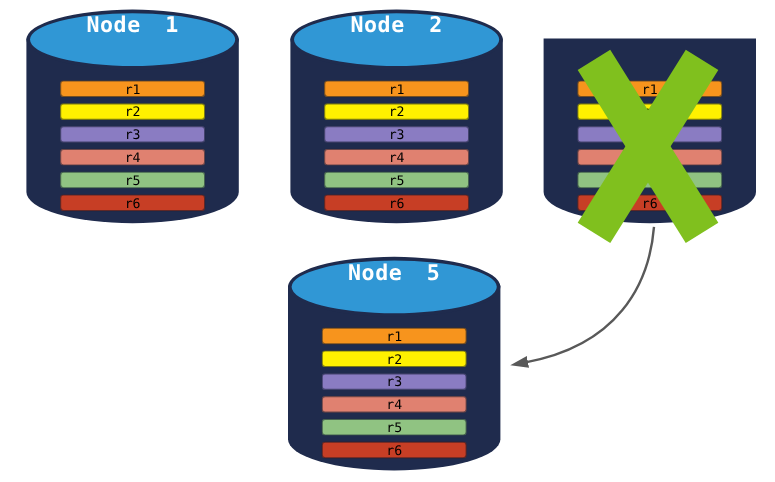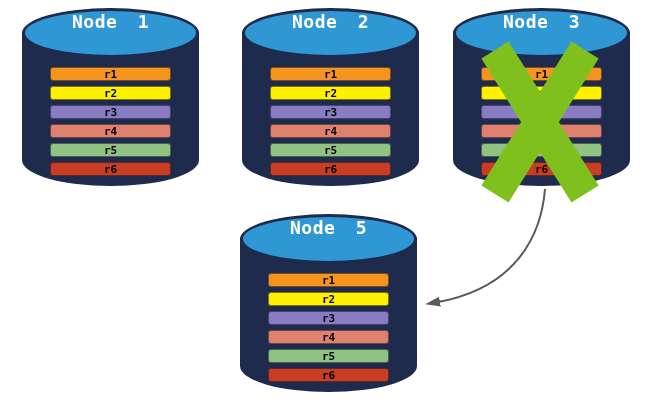--- a/index.html
+++ b/index.html
@@ -61,21 +61,21 @@
     height: 14px;
     box-sizing: border-box;
     border: 1px solid rgba(10, 20, 40, 0.55);
     border-radius: 3px;
     display: flex;
     align-items: center;
     justify-content: center;
   }
   .bar span {
     font-family: "DejaVu Sans Mono", monospace;
-    font-weight: bold;
+    font-weight: normal;
     font-size: 11px;
     line-height: 1;
     color: var(--record-label);
   }
   
   .x-mark {
     position: absolute;
     left: 43px; top: 44px;
     width: 87px; height: 140px;
   }
@@ -170,23 +170,20 @@
         <div class="bar" style="background: rgb(224, 129, 112);">
           <span>r4</span>
         </div>
         <div class="bar" style="background: rgb(144, 195, 130);">
           <span>r5</span>
         </div>
         <div class="bar" style="background: rgb(199, 62, 37);">
           <span>r6</span>
         </div>
       </div>
-    <div class="cyl-top">
-      <span class="node-label">Node 3</span>
-    </div>
     <div class="x-mark">
       <span class="x-stroke s1"></span>
       <span class="x-stroke s2"></span>
     </div>
   </div>
 
   <div class="node" style="left:240px; top:214px;">
     <div class="cyl-body"></div>
     <div class="records">
         <div class="bar" style="background: rgb(247, 148, 29);">

